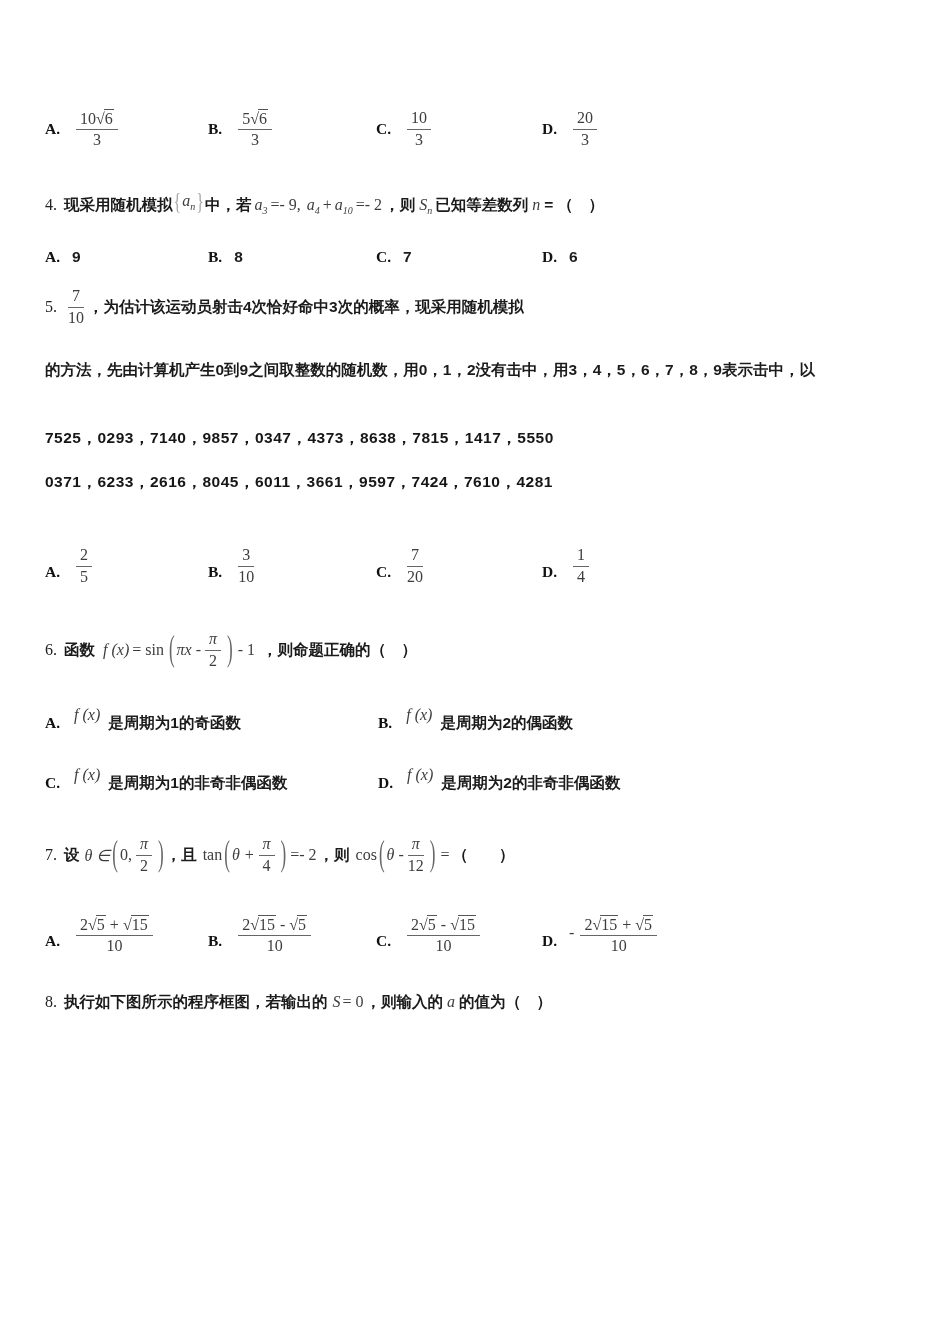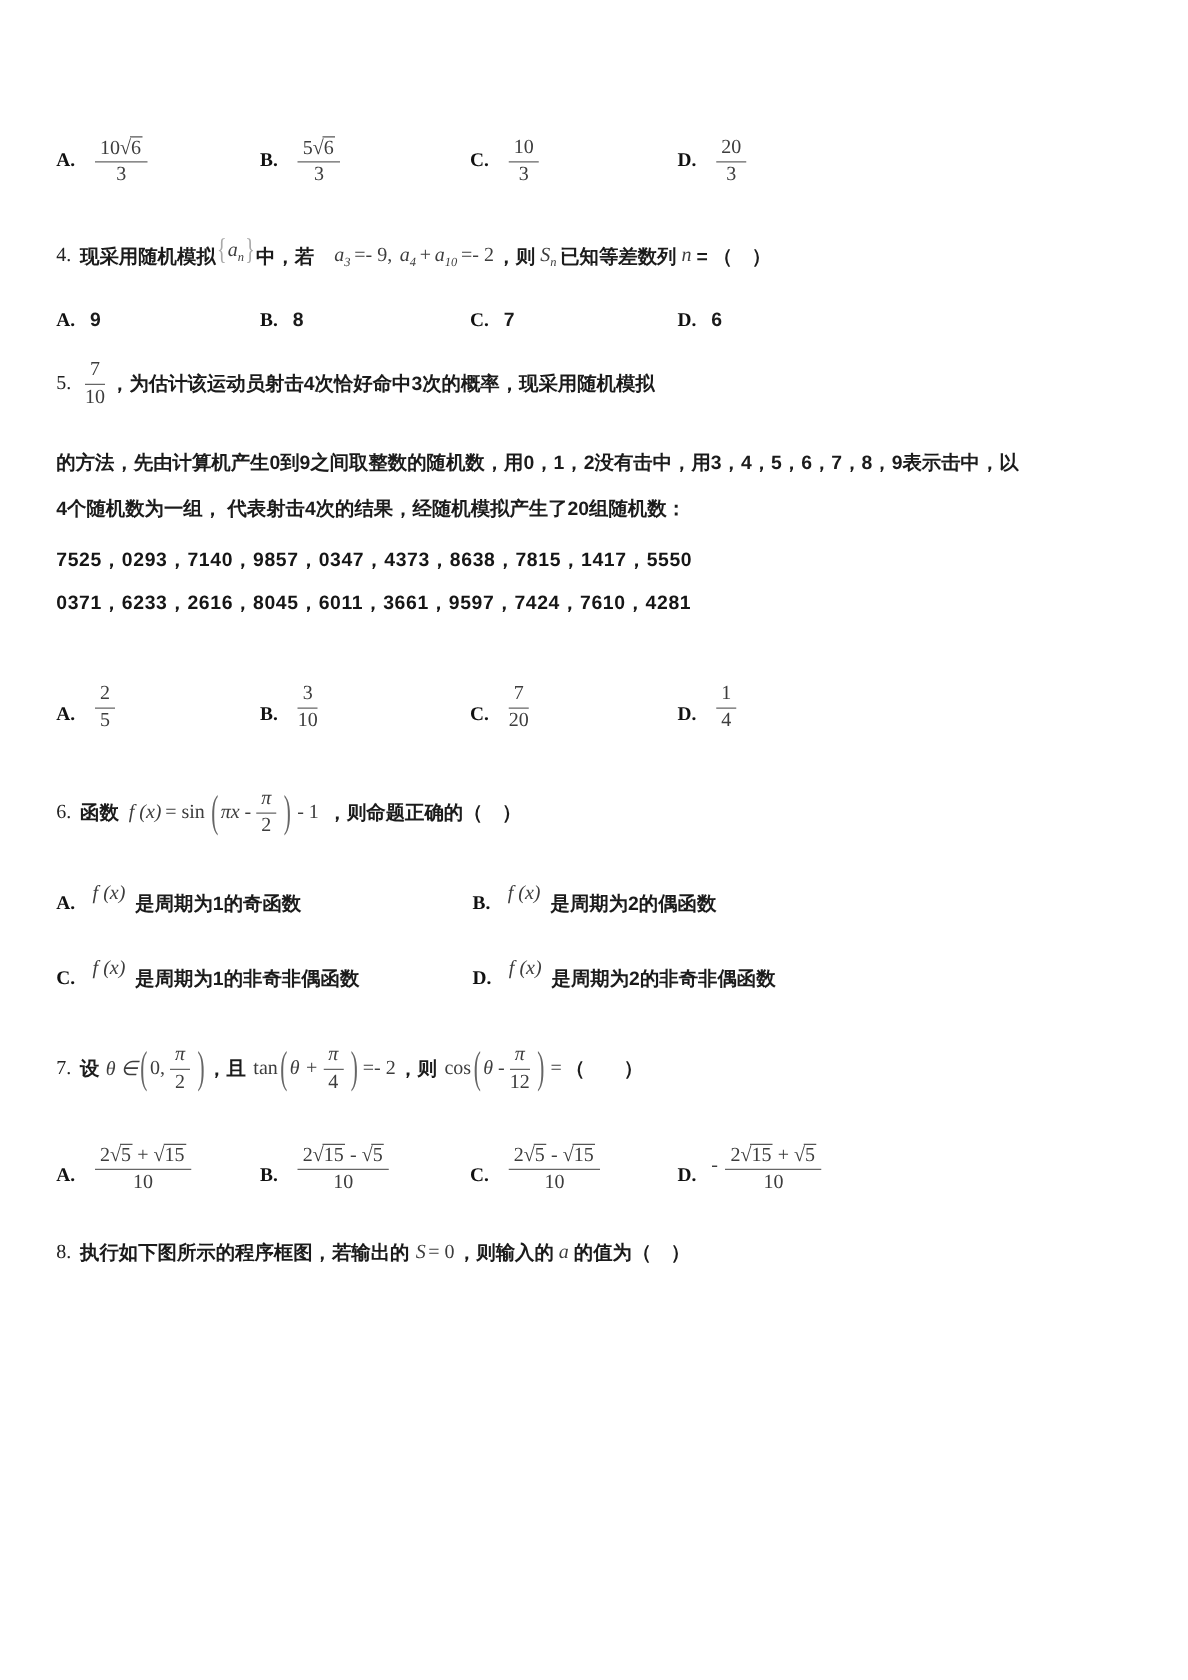--- a/index.html
+++ b/index.html
@@ -91,21 +91,21 @@
     </div>
   </div>
 
   <div class="row flexrow" style="top:188px; height:34px;">
     <span class="qno">4.</span>
     <span class="cn">现采用随机模拟</span>
     <span class="brace">{</span>
     <span class="m seq"><span>a</span><sub class="msub">n</sub></span>
     <span class="brace">}</span>
     <span class="cn">中，若</span>
-    <span class="m" style="margin-left:16px;"><span>a</span><sub class="msub">3</sub></span>
+    <span class="m" style="margin-left:3px;"><span>a</span><sub class="msub">3</sub></span>
     <span class="mu" style="margin:0 6px 0 3px;">=- 9,</span>
     <span class="m"><span>a</span><sub class="msub">4</sub></span>
     <span class="mu" style="margin:0 3px;">+</span>
     <span class="m"><span>a</span><sub class="msub">10</sub></span>
     <span class="mu" style="margin:0 2px 0 3px;">=- 2</span>
     <span class="cn">，则</span>
     <span class="m" style="margin-left:4px;"><span>S</span><sub class="msub">n</sub></span>
     <span class="cn" style="margin-left:3px;">已知等差数列</span>
     <span class="m" style="margin-left:4px;">n</span>
     <span class="cn" style="margin-left:4px;">= （　）</span>
@@ -135,24 +135,21 @@
     <span class="frac">
       <span class="fnum mu">7</span>
       <span class="fden mu">10</span>
     </span>
     <span class="cn">，为估计该运动员射击4次恰好命中3次的概率，现采用随机模拟</span>
   </div>
 
   <div class="row" style="top:360px;">
     <span class="cn">的方法，先由计算机产生0到9之间取整数的随机数，用0，1，2没有击中，用3，4，5，6，7，8，9表示击中，以</span>
   </div>
-  <div class="row" style="top:397px;">
-    <span class="cn">4个随机数为一组， 代表射击4次的结果，经随机模拟产生了20组随机数：</span>
-  </div>
-  <div class="row" style="top:438px;text-align:right;">
+  <div class="row" style="top:428px;text-align:right;">
     <span class="numline">7525，0293，7140，9857，0347，4373，8638，7815，1417，5550</span>
   </div>
   <div class="row" style="top:472px;">
     <span class="numline">0371，6233，2616，8045，6011，3661，9597，7424，7610，4281</span>
   </div>
 
   <div class="fullrow" style="top:538px; height:56px;">
     <div class="optcell" style="left:45px; top:0; height:56px;">
       <span class="ol optletter-low">A.</span>
       <span class="frac">

